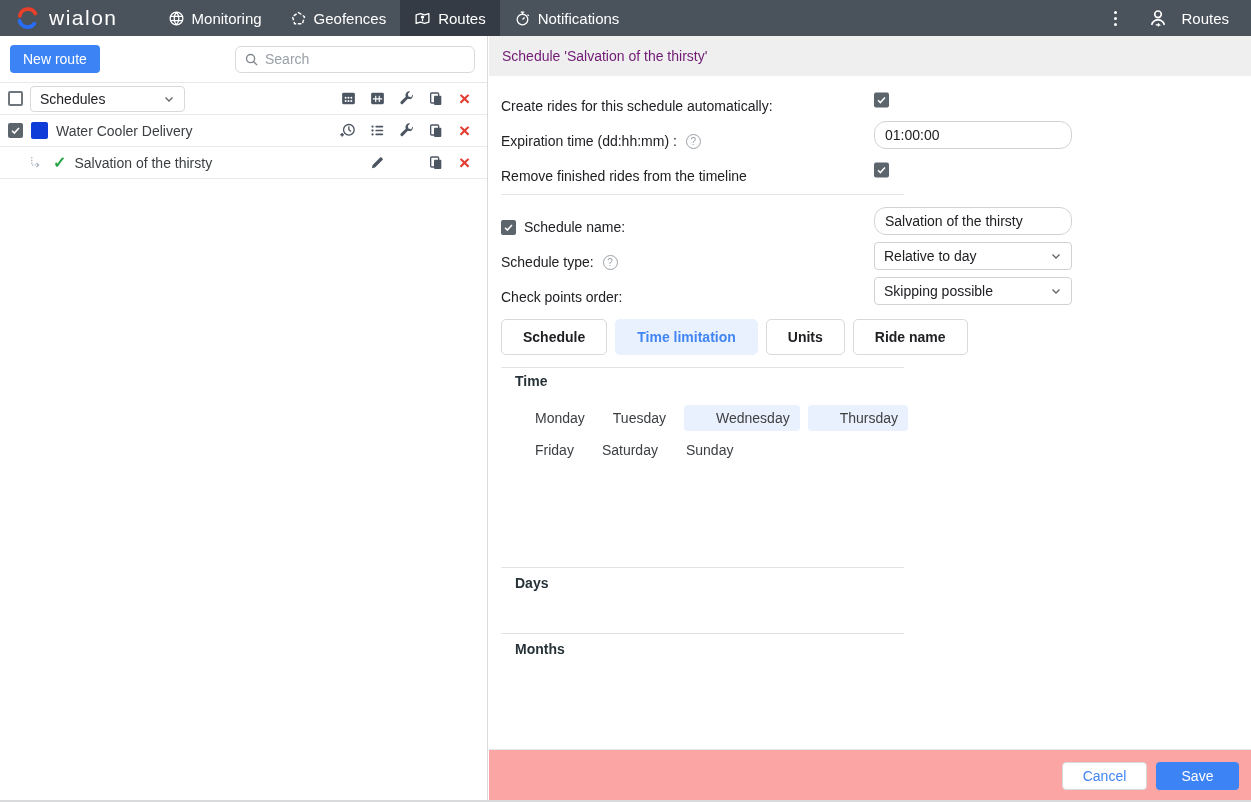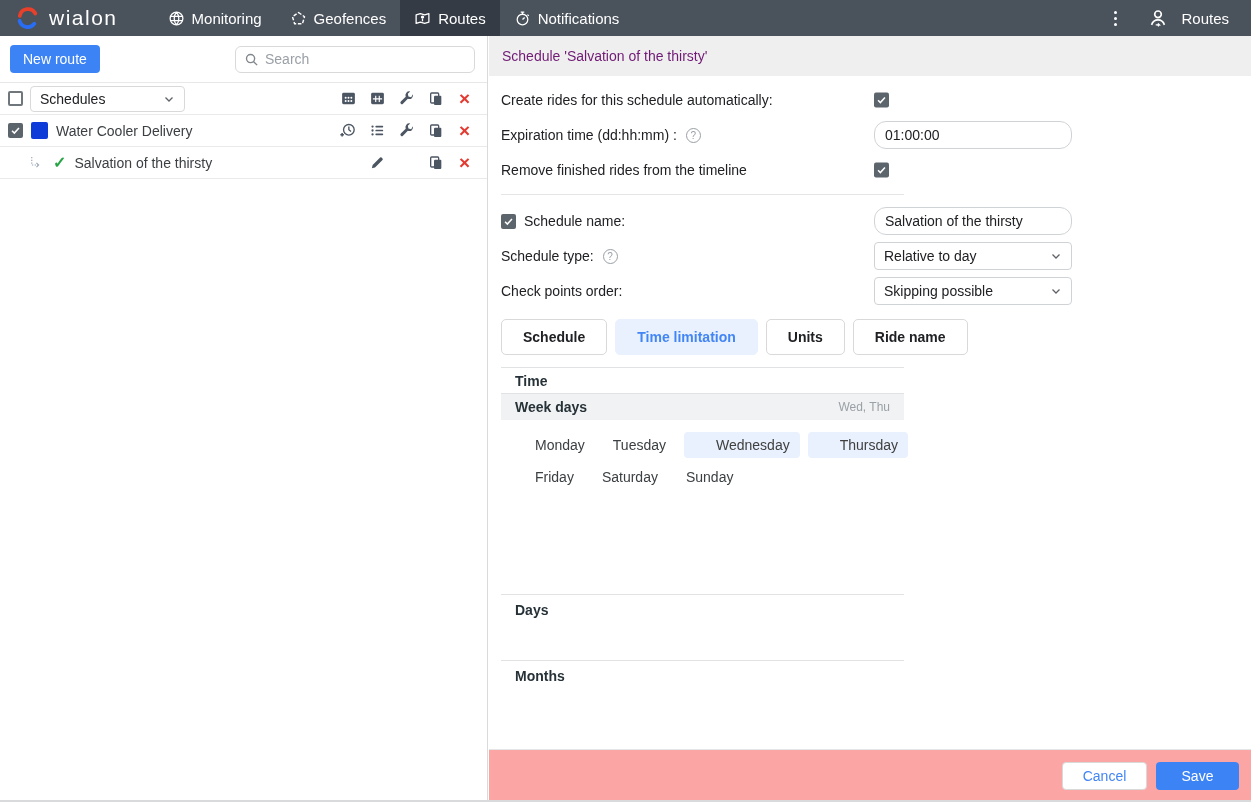--- a/index.html
+++ b/index.html
@@ -39,21 +39,21 @@
 
   
   .cb { width:15px; height:15px; border-radius:2px; background:#5c646c; display:flex; align-items:center; justify-content:center; flex:none; cursor:pointer; }
   .cb-empty { width:15px; height:15px; border-radius:2px; border:2px solid #6f767c; background:#fff; flex:none; cursor:pointer; }
 
   
   .panel { position:absolute; top:36px; left:489px; right:0; bottom:0; background:#fff; }
   .panel-header { height:40px; background:#efefef; display:flex; align-items:center; padding:0 13px; font-size:14px; color:#701a75; }
   .panel-body { position:absolute; top:40px; left:0; right:0; bottom:53px; padding:10px 12px 0 12px; overflow:hidden; }
 
-  .form-row { position:relative; height:28px; display:flex; align-items:center; margin-bottom:7px; }
+  .form-row { position:relative; height:28px; display:flex; align-items:flex-end; margin-bottom:7px; }
   .form-label { font-size:14px; color:#202124; }
   .ctrl { position:absolute; left:373px; top:50%; transform:translateY(-50%); }
   .tbox { width:198px; height:28px; border:1px solid #d0d3d6; border-radius:12px; padding:0 10px; font-size:14px; font-family:inherit; color:#202124; background:#fff; }
   .dbox { width:198px; height:28px; border:1px solid #d0d3d6; border-radius:4px; display:flex; align-items:center; justify-content:space-between; padding:0 9px; font-size:14px; color:#202124; background:#fff; cursor:pointer; }
   .help { width:15px; height:15px; border-radius:50%; border:1px solid #9aa0a6; color:#9aa0a6; font-size:10px; display:inline-flex; align-items:center; justify-content:center; margin-left:9px; flex:none; cursor:pointer; }
   .help::before { content:"?"; }
   .gap8 { width:8px; flex:none; }
   .hr { border:none; border-top:1px solid #e3e5e7; margin:10px 0 12px -12px; width:403px; margin-left:0; }
 
   .tab-row { display:flex; gap:8px; margin:14px 0 12px 0; }
@@ -349,24 +349,20 @@
       <div class="tab-row">
         <div class="tab">Schedule</div>
         <div class="tab active">Time limitation</div>
         <div class="tab">Units</div>
         <div class="tab">Ride name</div>
       </div>
 
       <div class="sections">
         <div class="sec-head">
           <span>Time</span>
-        </div>
-        <div class="sec-head gray">
-          <span>Week days</span>
-          <span class="sec-value">Wed, Thu</span>
         </div>
         <div class="chips-area">
           <div class="chip-line">
             <span class="chip">Monday</span>
             <span class="chip">Tuesday</span>
             <span class="chip sel">Wednesday</span>
             <span class="chip sel">Thursday</span>
           </div>
           <div class="chip-line">
             <span class="chip">Friday</span>

